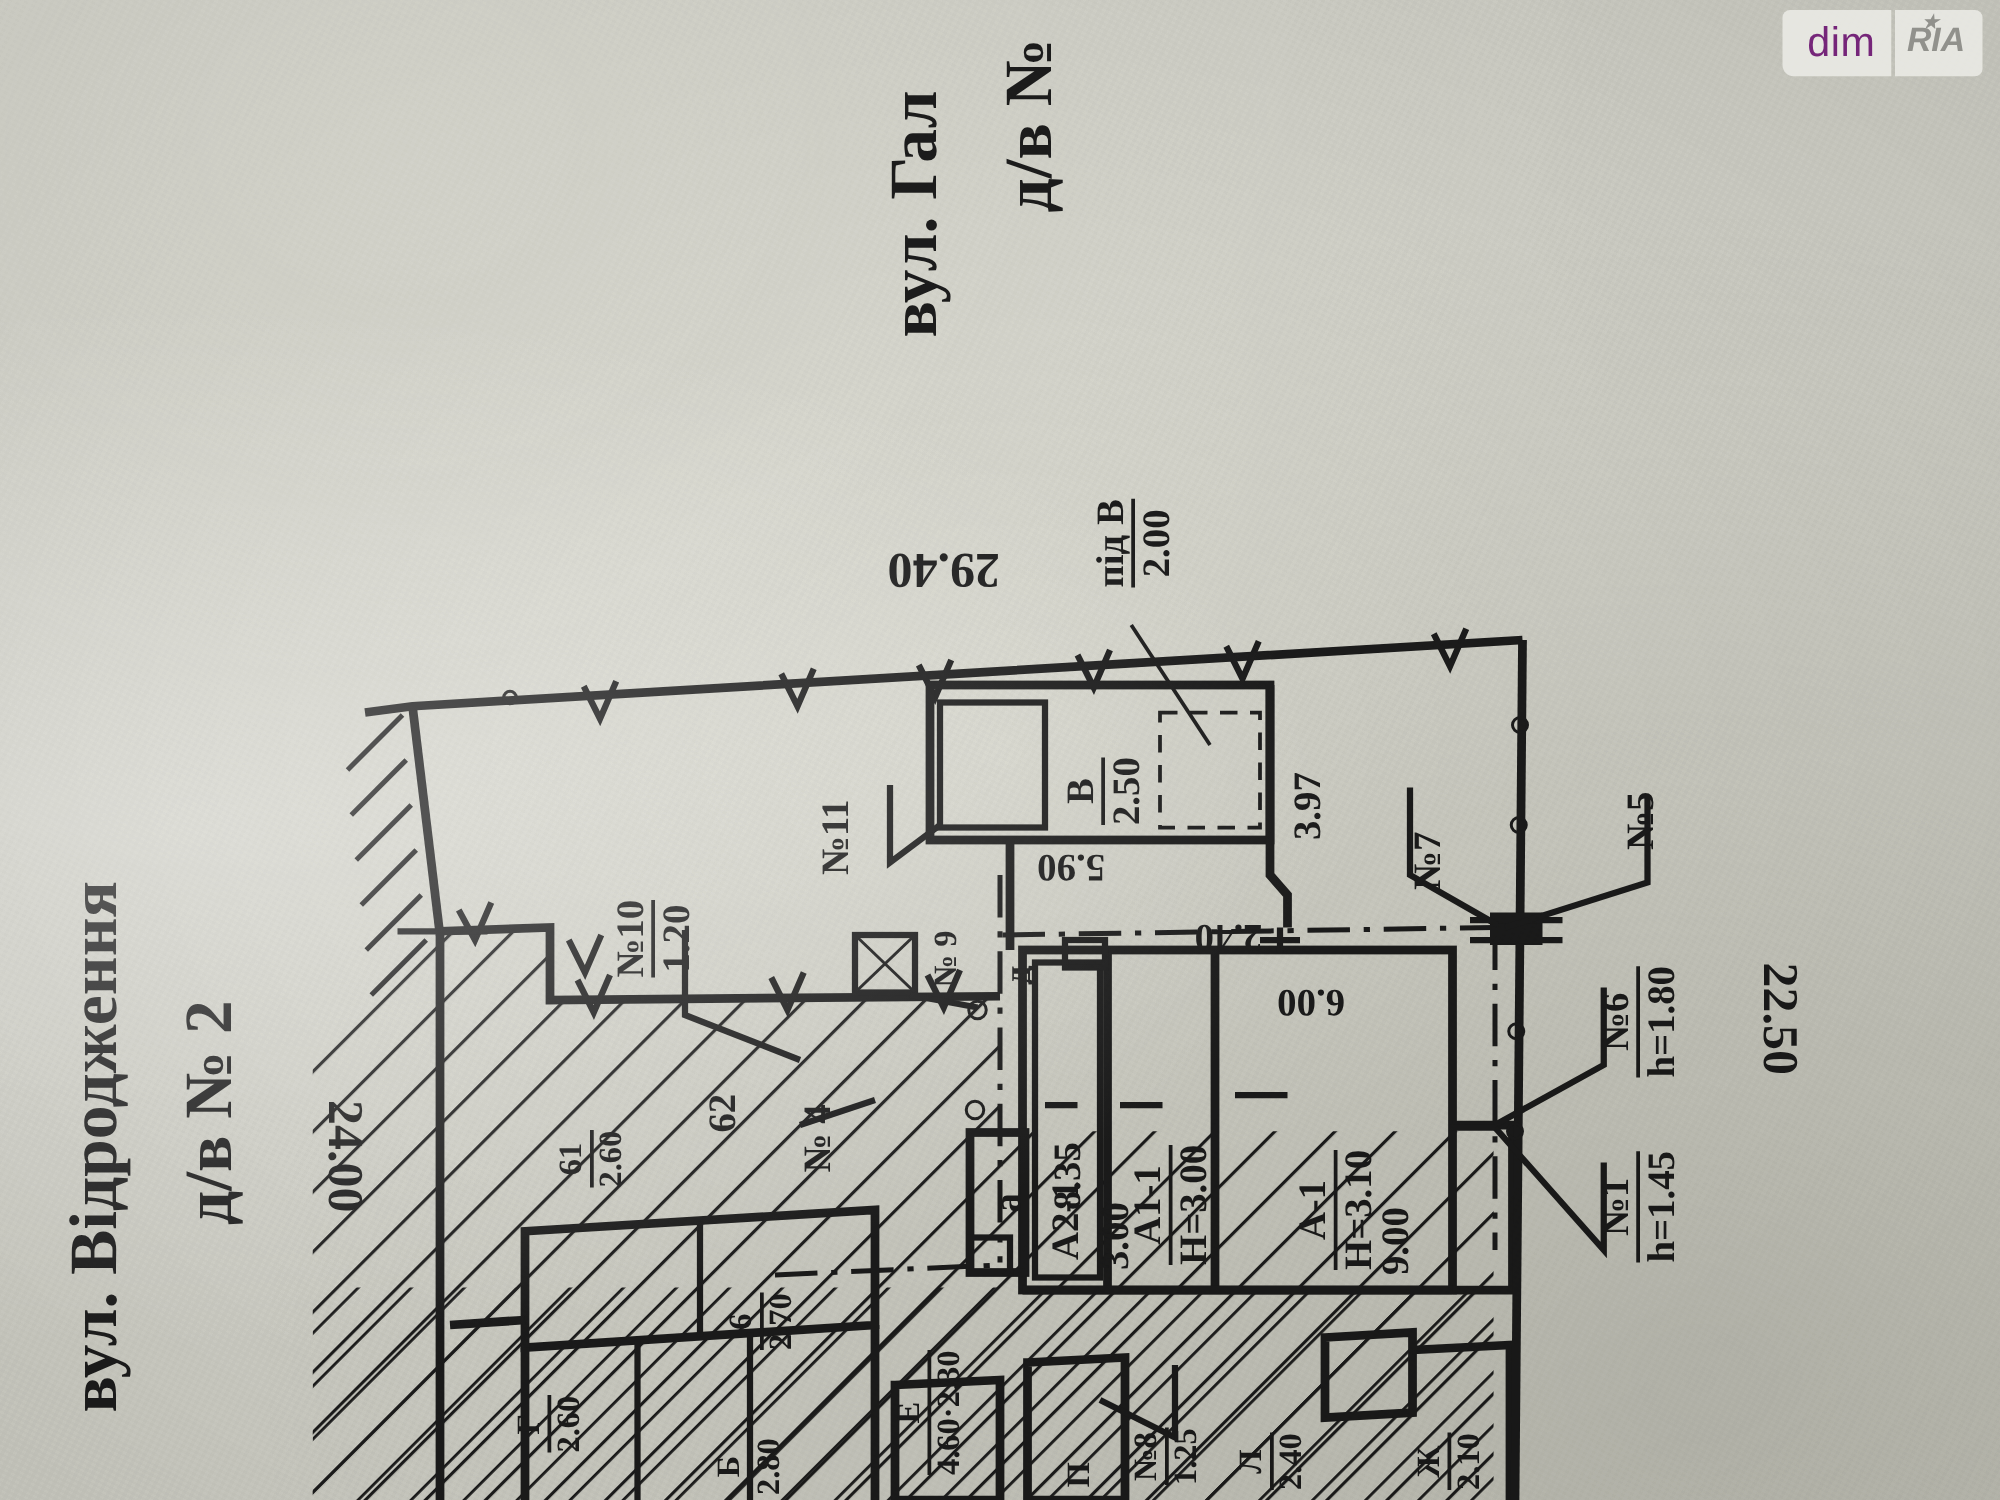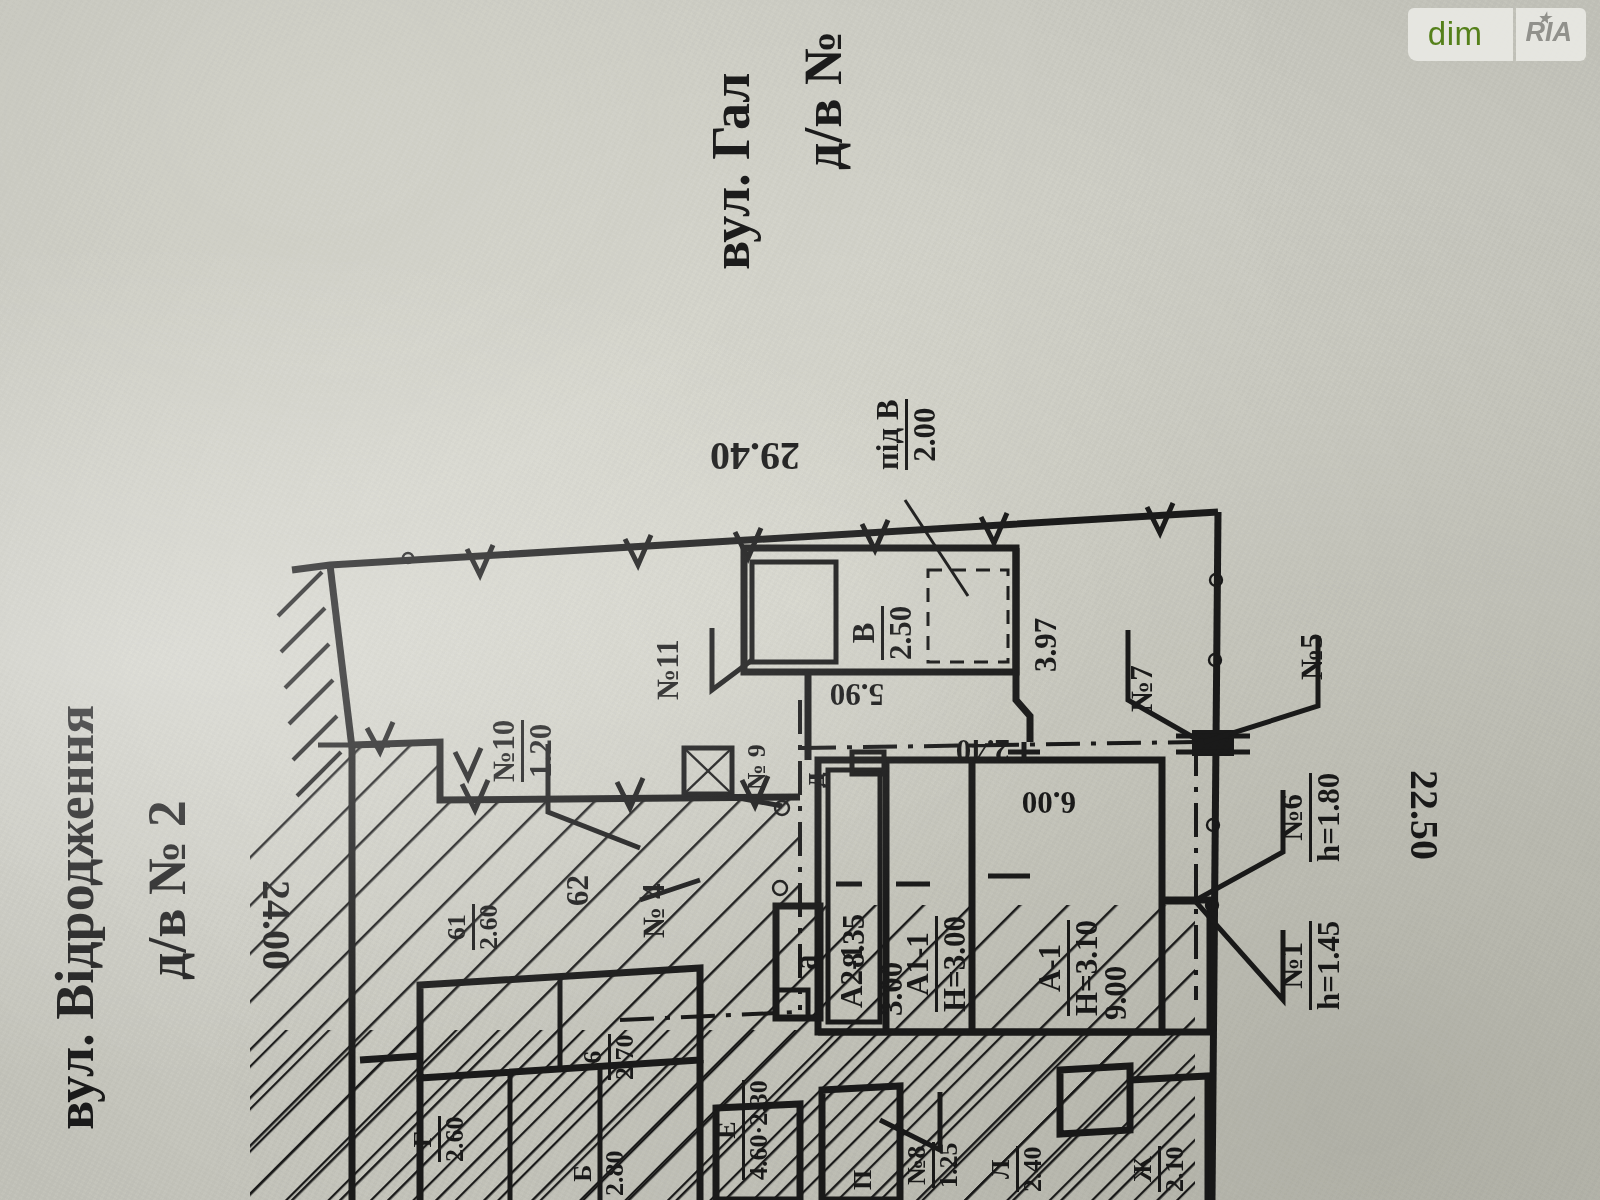--- a/index.html
+++ b/index.html
@@ -33,22 +33,22 @@
   .hair{stroke-width:2.4;}
   .hatch{stroke:#1d1d1d;stroke-width:4;fill:none;}
 
   
   #wm{
     position:absolute;right:14px;top:8px;display:flex;align-items:stretch;
     font-family:"Liberation Sans", sans-serif;
     filter:blur(.25px);opacity:.93;
   }
   #wm .dim{
-    background:#e9e9e4;color:#4d7c0f;font-size:33px;line-height:1;
-    padding:9px 30px 11px 20px;border-radius:6px 0 0 9px;letter-spacing:.5px;
+    background:#e9e9e4;color:#701a75;font-size:33px;line-height:1;
+    padding:9px 12px 11px 20px;border-radius:6px 0 0 9px;letter-spacing:.5px;
   }
   #wm .ria{
     background:#e9e9e4;color:#8e8e89;font-size:27px;line-height:1;
     padding:11px 14px 9px 10px;border-radius:0 6px 6px 0;
     margin-left:3px;font-weight:bold;font-style:italic;position:relative;
   }
   #wm .ria .star{position:absolute;left:22px;top:2px;font-size:15px;}
 
   
   .lbl{position:absolute;white-space:nowrap;font-family:"Liberation Serif", serif;color:#1d1d1d;}

